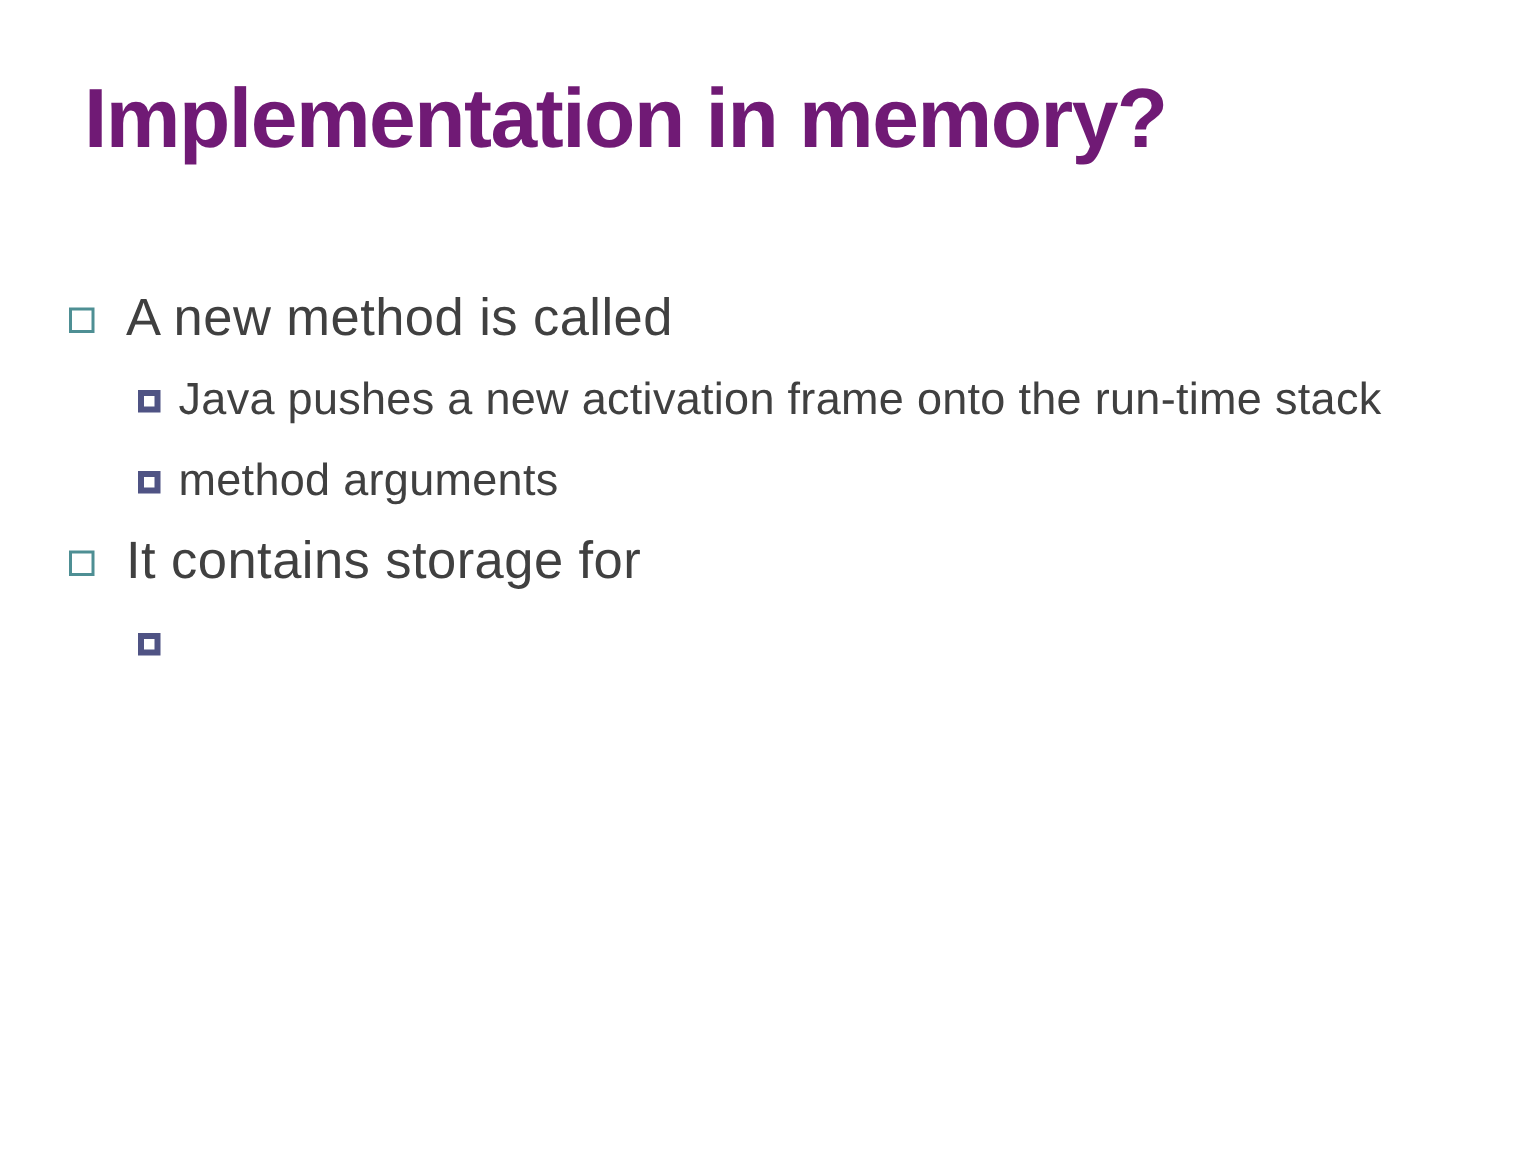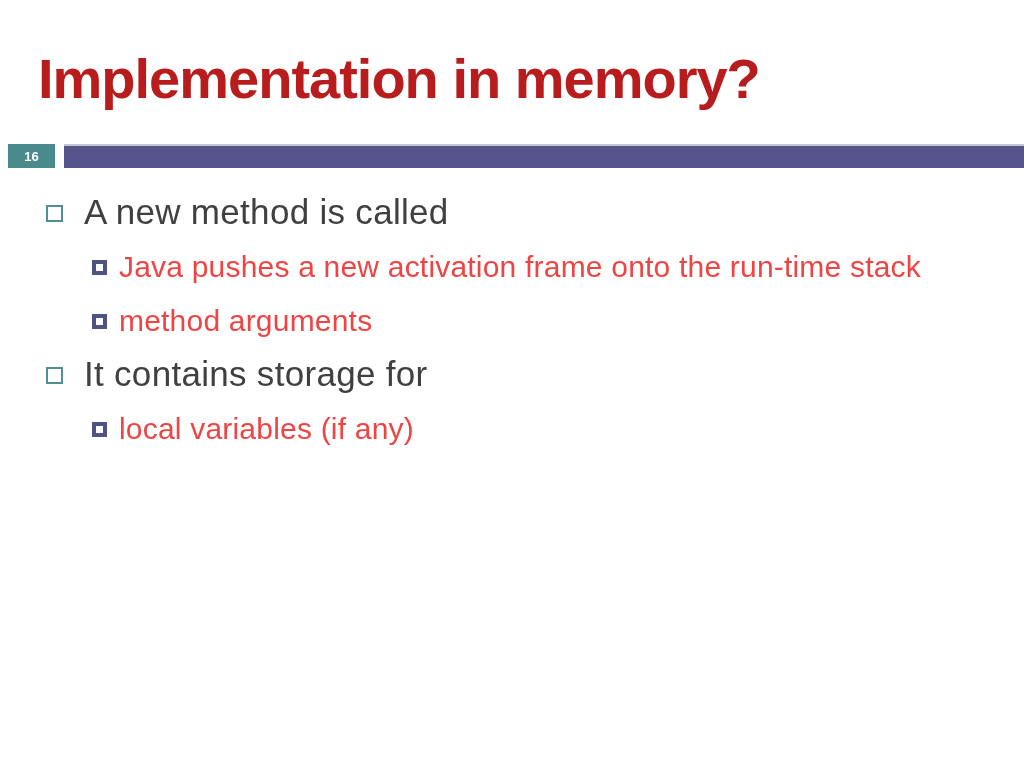--- a/index.html
+++ b/index.html
@@ -10,27 +10,27 @@
   }
   .slide {
     position: relative;
     width: 1024px;
     height: 768px;
     background: #ffffff;
     overflow: hidden;
   }
   .slide-title {
     position: absolute;
-    left: 38px;
+    left: 56px;
     top: 46px;
     width: 940px;
     font-size: 56px;
     font-weight: 700;
     letter-spacing: -1px;
-    color: #b91c1c;
+    color: #701a75;
     white-space: nowrap;
   }
   .header-band {
     position: absolute;
     left: 0;
     top: 144px;
     width: 1024px;
     height: 24px;
   }
   .page-number-badge {
@@ -72,21 +72,21 @@
   }
   .bullet-row.level1 {
     padding-left: 6px;
     font-size: 35px;
     color: #404040;
     letter-spacing: 0.3px;
   }
   .bullet-row.level2 {
     padding-left: 52px;
     font-size: 30px;
-    color: #ef4444;
+    color: #404040;
     letter-spacing: 0.2px;
   }
   .bullet-square-open {
     flex: 0 0 auto;
     width: 13px;
     height: 13px;
     background: #FFFFFF;
     border: 2px solid #4E8F94;
     margin-right: 21px;
     margin-top: 2px;
@@ -105,26 +105,20 @@
     line-height: 1.1;
   }
 </style>
 </head>
 <body>
 
 <div class="slide">
 
   <div class="slide-title">Implementation in memory?</div>
 
-  <div class="header-band">
-    <div class="page-number-badge">
-      <span>16</span>
-    </div>
-    <div class="header-accent-bar"></div>
-  </div>
 
   <div class="bullet-list">
 
     <div class="bullet-row level1">
       <span class="bullet-square-open"></span>
       <span class="bullet-text">A new method is called</span>
     </div>
 
     <div class="bullet-row level2">
       <span class="bullet-square-filled"></span>
@@ -136,18 +130,17 @@
       <span class="bullet-text">method arguments</span>
     </div>
 
     <div class="bullet-row level1">
       <span class="bullet-square-open"></span>
       <span class="bullet-text">It contains storage for</span>
     </div>
 
     <div class="bullet-row level2">
       <span class="bullet-square-filled"></span>
-      <span class="bullet-text">local variables (if any)</span>
     </div>
 
 
   </div>
 </div>
 
 </body></html>

